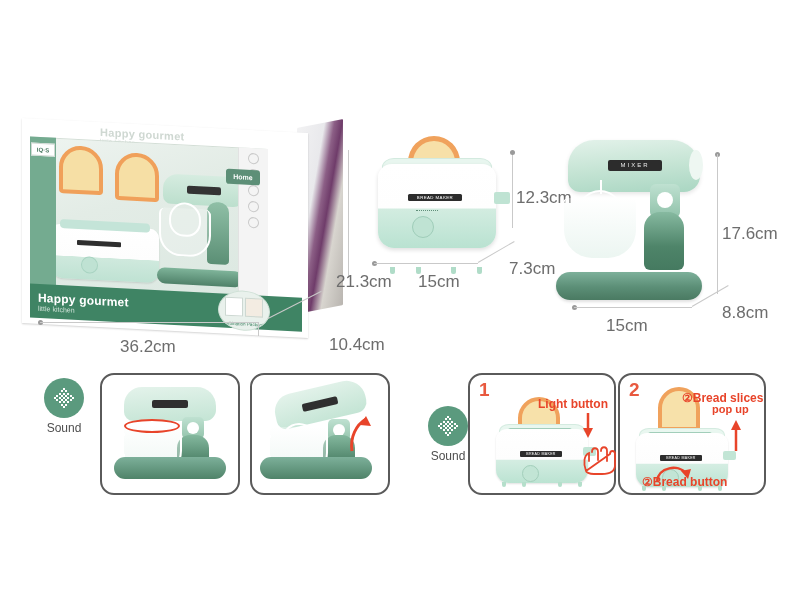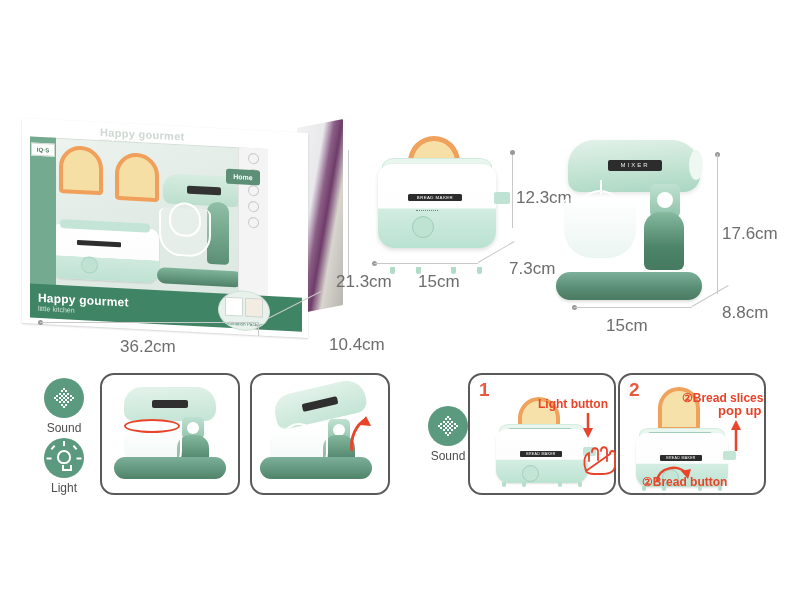--- a/index.html
+++ b/index.html
@@ -540,31 +540,20 @@
           <i style="left: 11px; top: 15.4px;"></i>
           <i style="left: 15.4px; top: 15.4px;"></i>
           <i style="left: 8.8px; top: 17.6px;"></i>
           <i style="left: 13.2px; top: 17.6px;"></i>
           <i style="left: 11px; top: 19.8px;"></i>
         </div>
     </div>
     <div class="cap">Sound</div>
   </div>
 
-  <div class="feat" style="left:44px; top:438px;">
-    <div class="circ">
-      <div class="bulb"></div>
-      <div class="ray" style="left:19px; top:3px;"></div>
-      <div class="ray" style="left:8px; top:7px; transform:rotate(40deg);"></div>
-      <div class="ray" style="left:30px; top:7px; transform:rotate(-40deg);"></div>
-      <div class="ray" style="left:4px; top:18px; transform:rotate(90deg);"></div>
-      <div class="ray" style="left:34px; top:18px; transform:rotate(90deg);"></div>
-    </div>
-    <div class="cap">Light</div>
-  </div>
 
   <div class="card" style="left:100px; top:373px; width:140px; height:122px;">
     <div class="sm-mixer" style="left:10px; top:10px;">
       <div class="head" style="left:12px; top:2px;">
           <div class="b"></div>
         </div>
       <div class="neck" style="left:70px; top:32px;">
           <div class="r"></div>
         </div>
       <div class="col" style="left:65px; top:50px;"></div>
@@ -667,21 +656,21 @@
       <div class="foot" style="left:6px;"></div>
         <div class="foot" style="left:26px;"></div>
       <div class="foot" style="right:26px;"></div>
         <div class="foot" style="right:6px;"></div>
       <svg style="position:absolute; left:18px; top:48px;" width="40" height="24">
         <path d="M3 20 C5 6 24 3 32 12" stroke="#e8442a" stroke-width="2.5" fill="none"></path>
         <path d="M34 18 L27 10 L37 8 Z" fill="#e8442a"></path>
       </svg>
     </div>
     <div class="anno" style="left:62px; top:16px; font-size:12px;">②Bread slices</div>
-    <div class="anno" style="left:98px; top:28px; font-size:13px;">pop up</div>
+    <div class="anno" style="left:92px; top:28px; font-size:11px;">pop up</div>
     <svg style="position:absolute; left:110px; top:44px;" width="12" height="32">
       <line x1="6" y1="32" x2="6" y2="8" stroke="#e8442a" stroke-width="2.5"></line>
       <path d="M6 1 L1 11 L11 11 Z" fill="#e8442a"></path>
     </svg>
     <div class="anno" style="left:22px; top:100px; font-size:12px;">②Bread button</div>
   </div>
 
 </div>
 
 </body></html>

